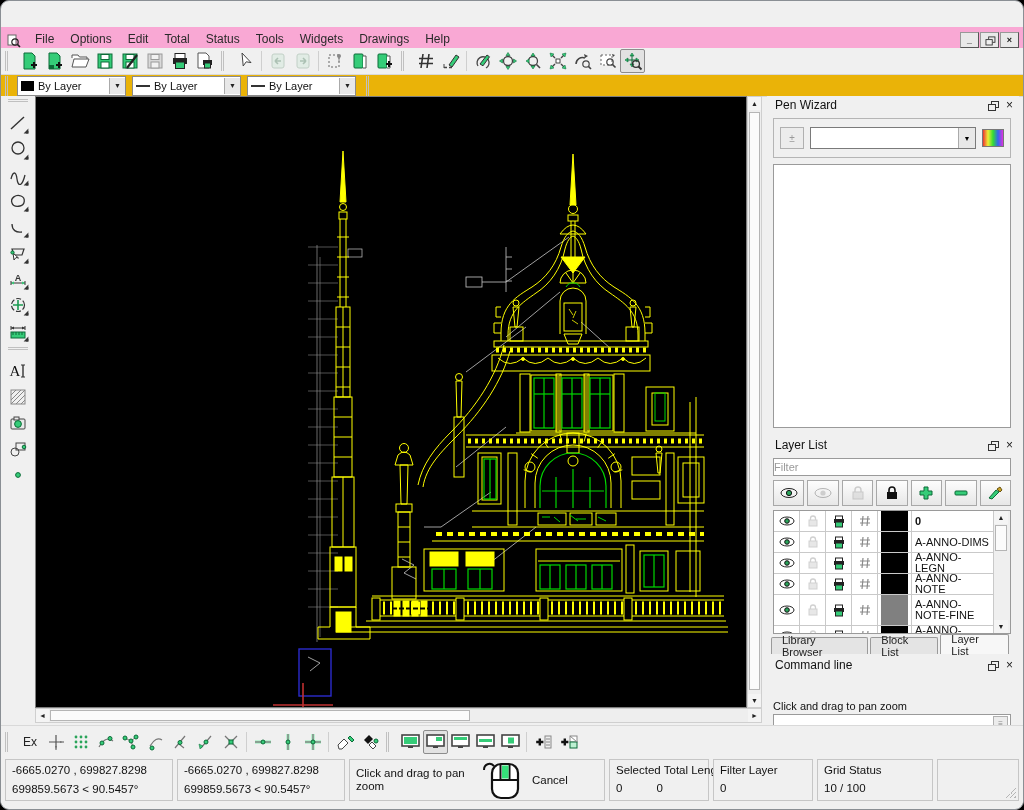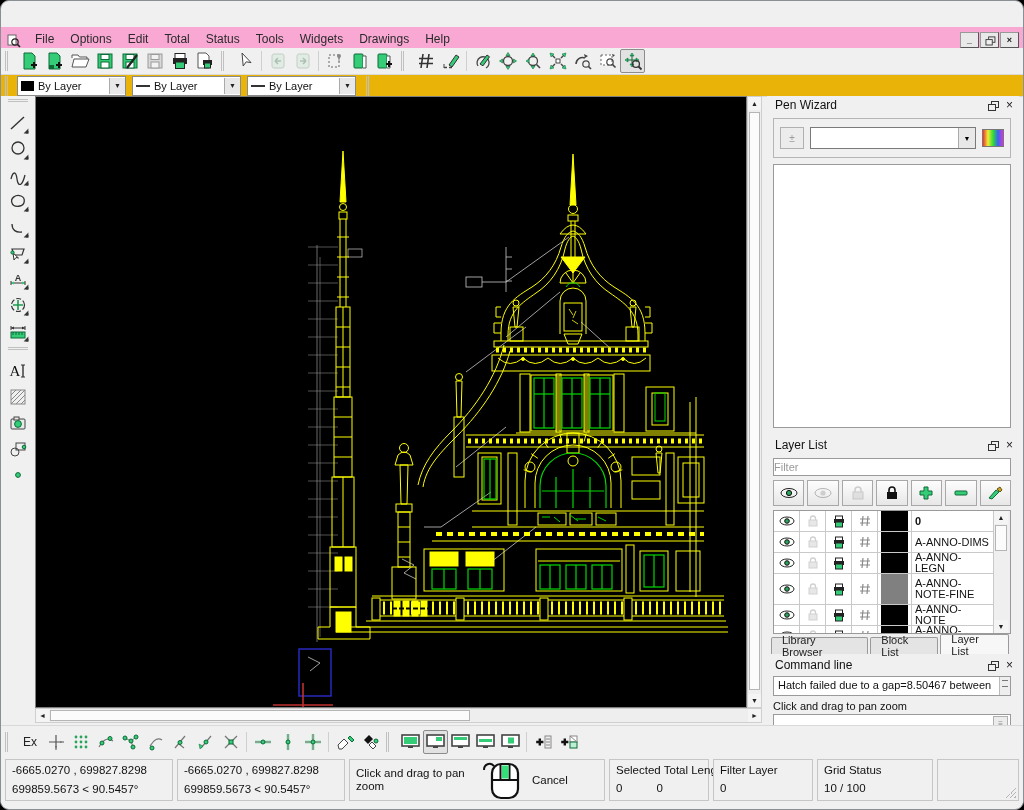--- a/index.html
+++ b/index.html
@@ -778,21 +778,21 @@
     <div class="ll-cell">
               <svg width="12" height="12">
                 <path d="M4 1L3 11M9 1L8 11M1 4h10M1 8h10" stroke="#8a8a8a" stroke-width="1.2" fill="none"></path>
               </svg>
             </div>
     <div class="ll-swatch">
               <div style="background: rgb(0, 0, 0);"></div>
             </div>
     <div class="ll-name">A-ANNO-LEGN</div>
   </div>
-          <div class="ll-row" style="height: 30px;">
+          <div class="ll-row" style="height: 20px;">
     <div class="ll-cell">
               <svg width="16" height="10">
                 <ellipse cx="8" cy="5" rx="7" ry="4" fill="none" stroke="#222"></ellipse>
                 <circle cx="8" cy="5" r="2.3" fill="#2aa45a" stroke="#111"></circle>
               </svg>
             </div>
     <div class="ll-cell">
               <svg width="12" height="12" opacity=".45">
                 <rect x="2" y="5" width="8" height="6" fill="#ccc" stroke="#999"></rect>
                 <path d="M3.5 5V3.5a2.5 2.5 0 0 1 5 0V5" fill="none" stroke="#999" stroke-width="1.3"></path>
@@ -804,25 +804,25 @@
                 <rect x="2" y="4" width="10" height="4" fill="#222"></rect>
                 <rect x="3.5" y="7" width="7" height="5" fill="#35cc78" stroke="#222"></rect>
               </svg>
             </div>
     <div class="ll-cell">
               <svg width="12" height="12">
                 <path d="M4 1L3 11M9 1L8 11M1 4h10M1 8h10" stroke="#8a8a8a" stroke-width="1.2" fill="none"></path>
               </svg>
             </div>
     <div class="ll-swatch">
-              <div style="background: rgb(128, 128, 128);"></div>
-            </div>
-    <div class="ll-name">A-ANNO-NOTE-FINE</div>
-  </div>
-          <div class="ll-row" style="height: 20px;">
+              <div style="background: rgb(0, 0, 0);"></div>
+            </div>
+    <div class="ll-name">A-ANNO-NOTE</div>
+  </div>
+          <div class="ll-row" style="height: 30px;">
     <div class="ll-cell">
               <svg width="16" height="10">
                 <ellipse cx="8" cy="5" rx="7" ry="4" fill="none" stroke="#222"></ellipse>
                 <circle cx="8" cy="5" r="2.3" fill="#2aa45a" stroke="#111"></circle>
               </svg>
             </div>
     <div class="ll-cell">
               <svg width="12" height="12" opacity=".45">
                 <rect x="2" y="5" width="8" height="6" fill="#ccc" stroke="#999"></rect>
                 <path d="M3.5 5V3.5a2.5 2.5 0 0 1 5 0V5" fill="none" stroke="#999" stroke-width="1.3"></path>
@@ -834,23 +834,23 @@
                 <rect x="2" y="4" width="10" height="4" fill="#222"></rect>
                 <rect x="3.5" y="7" width="7" height="5" fill="#35cc78" stroke="#222"></rect>
               </svg>
             </div>
     <div class="ll-cell">
               <svg width="12" height="12">
                 <path d="M4 1L3 11M9 1L8 11M1 4h10M1 8h10" stroke="#8a8a8a" stroke-width="1.2" fill="none"></path>
               </svg>
             </div>
     <div class="ll-swatch">
-              <div style="background: rgb(0, 0, 0);"></div>
-            </div>
-    <div class="ll-name">A-ANNO-NOTE</div>
+              <div style="background: rgb(128, 128, 128);"></div>
+            </div>
+    <div class="ll-name">A-ANNO-NOTE-FINE</div>
   </div>
           <div class="ll-row" style="height: 20px;">
     <div class="ll-cell">
               <svg width="16" height="10">
                 <ellipse cx="8" cy="5" rx="7" ry="4" fill="none" stroke="#222"></ellipse>
                 <circle cx="8" cy="5" r="2.3" fill="#2aa45a" stroke="#111"></circle>
               </svg>
             </div>
     <div class="ll-cell">
               <svg width="12" height="12" opacity=".45">
@@ -887,25 +887,20 @@
         <div class="tab">Block List</div>
         <div class="tab active">Layer List</div>
       </div>
 
     <div class="ptitle cl-title">
       <span>Command line</span>
       <span class="ptools">
           <span class="float-ic"></span>
           <span class="close-x">×</span>
         </span>
-    </div>
-    <div class="cl-msg">
-      <div>Hatch failed due to a gap=8.50467 between</div>
-      <div class="clip2">. . , . . . . , .</div>
-      <div class="cl-scrollstub"></div>
     </div>
     <div class="cl-hint">Click and drag to pan zoom</div>
     <div class="cl-input">
       <input value="" style="">
       <div class="cl-btn">≡</div>
     </div>
   </div>
 
   <div class="bottombar">
     <div class="grip"></div>

